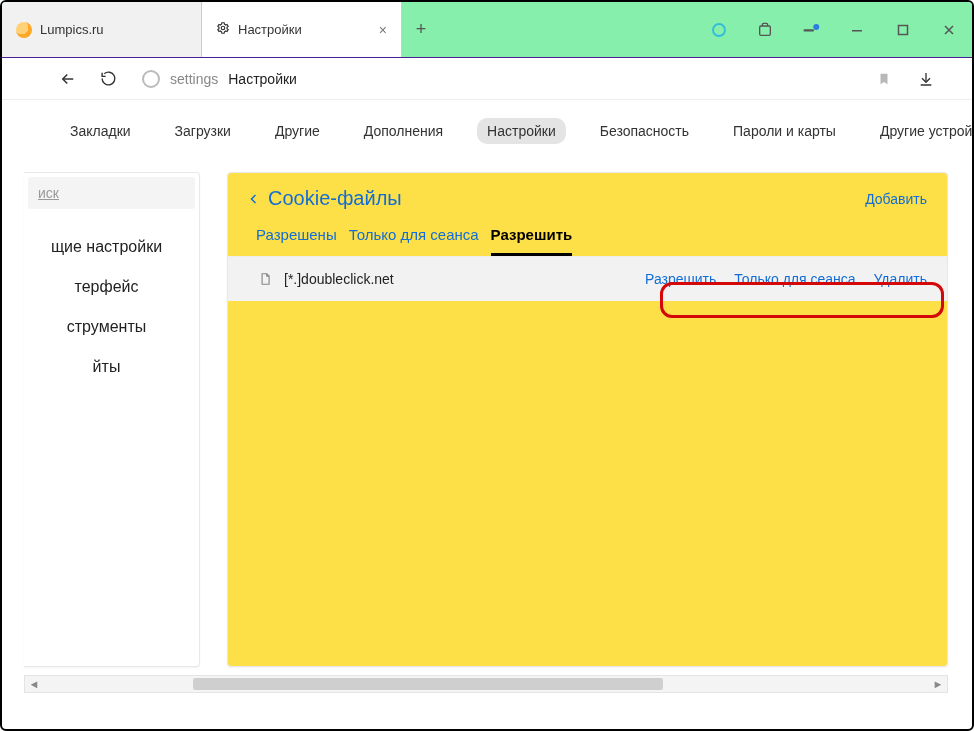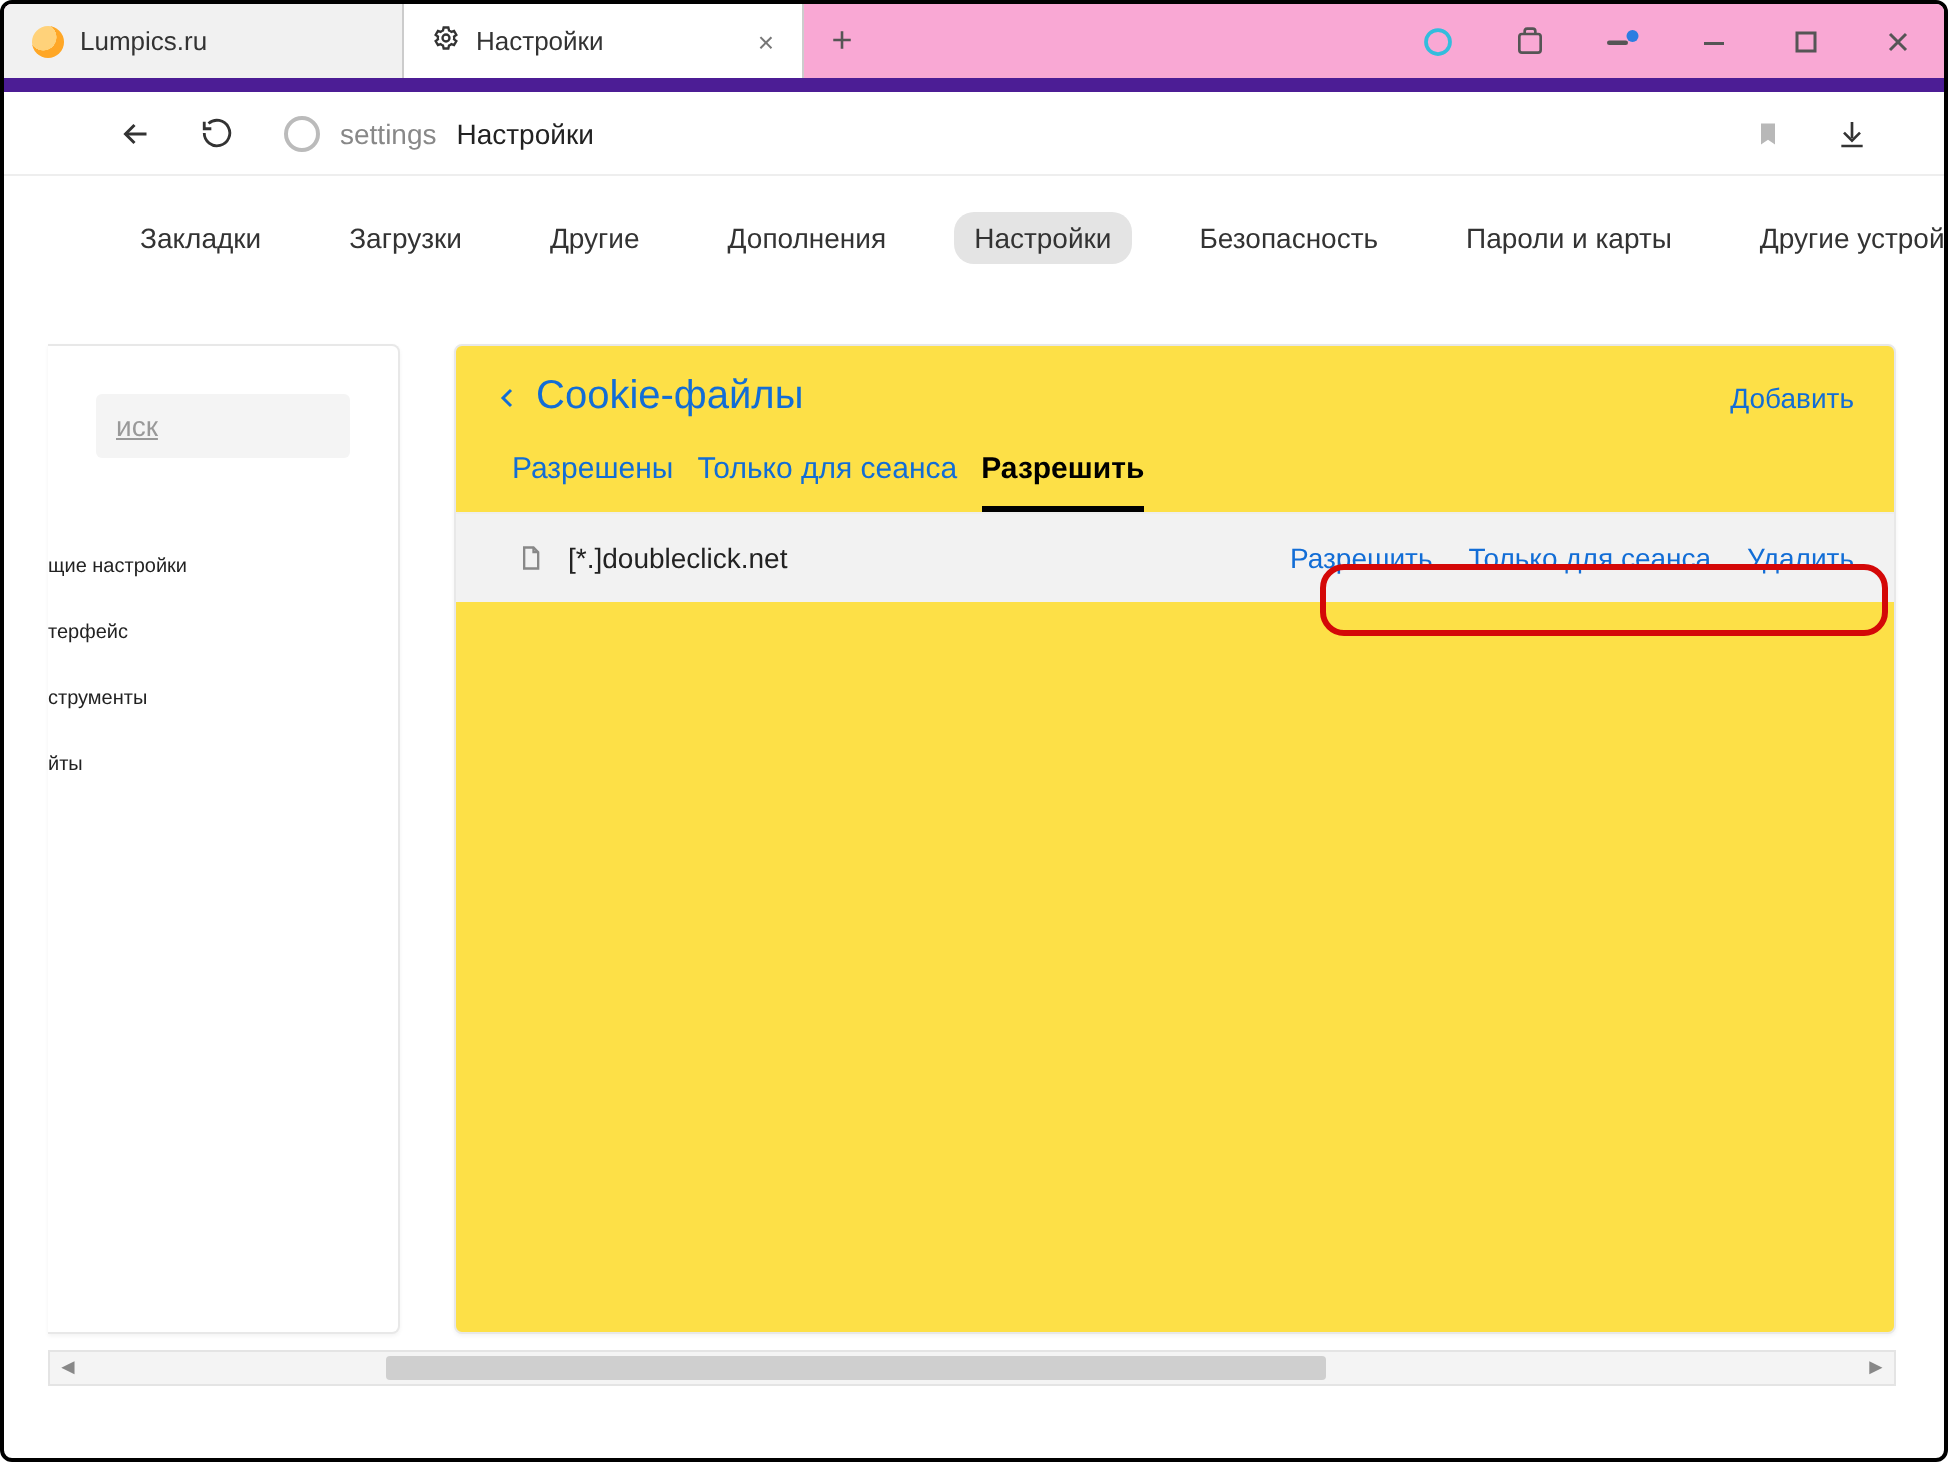--- a/index.html
+++ b/index.html
@@ -1,20 +1,20 @@
 <!DOCTYPE html>
 <html><head>
 <meta charset="utf-8">
 <style>
   * { box-sizing: border-box; margin: 0; padding: 0; font-family: Arial, "Segoe UI", sans-serif; }
   body { background: #fff; }
   .frame { width: 974px; height: 731px; border: 2px solid #000; border-radius: 6px; position: relative; overflow: hidden; background: #fff; }
 
   
-  .tabstrip { height: 44px; background: #f9a8d4; display: flex; align-items: stretch; border-bottom: 7px solid #4c1d95; }
+  .tabstrip { height: 56px; background: #86efac; display: flex; align-items: stretch; border-bottom: 1px solid #4c1d95; }
   .tab { display: flex; align-items: center; gap: 8px; padding: 0 14px; font-size: 13px; color: #333; border-right: 1px solid #ccc; position: relative; min-width: 200px; }
   .tab.inactive { background: #f1f1f1; }
   .tab.active { background: #fff; }
   .tab .closex { margin-left: auto; color: #777; font-size: 14px; cursor: pointer; }
   .newtab { width: 38px; display: flex; align-items: center; justify-content: center; color: #555; font-size: 18px; cursor: pointer; }
   .winctrls { margin-left: auto; display: flex; align-items: center; }
   .winctrls .ic { width: 46px; display: flex; align-items: center; justify-content: center; height: 100%; color: #555; font-size: 14px; cursor: pointer; }
   .logoL { width: 16px; height: 16px; border-radius: 50%; background: radial-gradient(circle at 35% 35%, #ffd27a 0 45%, #ffa726 46% 100%); display:inline-block; }
   .gear { width: 14px; height: 14px; display:inline-block; }
 
@@ -28,23 +28,23 @@
   .right-icons { display: flex; align-items: center; gap: 14px; }
 
   
   .menubar { padding: 18px 50px 14px 58px; display: flex; gap: 24px; font-size: 14px; color: #333; align-items:center; }
   .menubar .mitem { padding: 5px 10px; border-radius: 10px; cursor: pointer; white-space: nowrap; }
   .menubar .mitem.active { background: #e4e4e4; }
 
   
   .content { position: absolute; top: 170px; bottom: 18px; left: 0; right: 0; }
   .sidebar { position: absolute; left: 22px; top: 0; width: 176px; bottom: 44px; background: #fff; border: 1px solid #e8e8e8; border-left: none; border-radius: 0 4px 4px 0; box-shadow: 0 1px 2px rgba(0,0,0,0.05); overflow: hidden; }
-  .searchbox { background: #f4f4f4; margin: 24px; border-radius: 3px; padding: 8px 10px; color: #999; font-size: 14px; text-decoration: underline; }
+  .searchbox { background: #f4f4f4; margin: 4px; border-radius: 3px; padding: 8px 10px; color: #999; font-size: 14px; text-decoration: underline; }
   .side-items { padding-top: 14px; }
-  .side-items div { padding: 11px 10px 11px 0; font-size: 10px; color: #222; white-space: nowrap; overflow: hidden; }
+  .side-items div { padding: 11px 10px 11px 0; font-size: 16px; color: #222; white-space: nowrap; overflow: hidden; text-align: center; }
 
   .mainpane { position: absolute; left: 225px; right: 24px; top: 0; bottom: 44px; background: #fde047; border: 1px solid #e8e8e8; border-radius: 4px; box-shadow: 0 1px 2px rgba(0,0,0,0.05); }
   .mainhead { display: flex; align-items: center; padding: 14px 20px 6px 20px; }
   .back-title { color: #126dd6; font-size: 20px; display: flex; align-items: center; gap: 8px; cursor: pointer; }
   .addlink { margin-left: auto; color: #126dd6; font-size: 14px; cursor: pointer; }
   .subtabs { display: flex; gap: 12px; padding: 10px 28px 0 28px; font-size: 15px; }
   .subtabs .st { padding-bottom: 10px; color: #126dd6; cursor: pointer; }
   .subtabs .st.active { color: #000; font-weight: 700; border-bottom: 3px solid #000; }
   .divline { height: 1px; background: #eee; margin: 0 0 0 0; }
 

